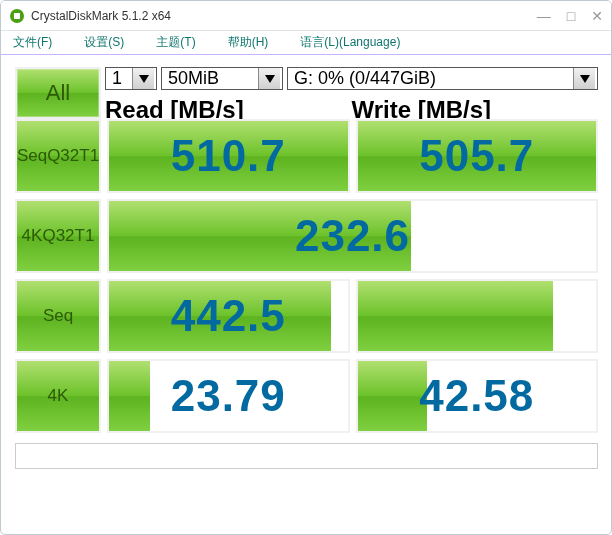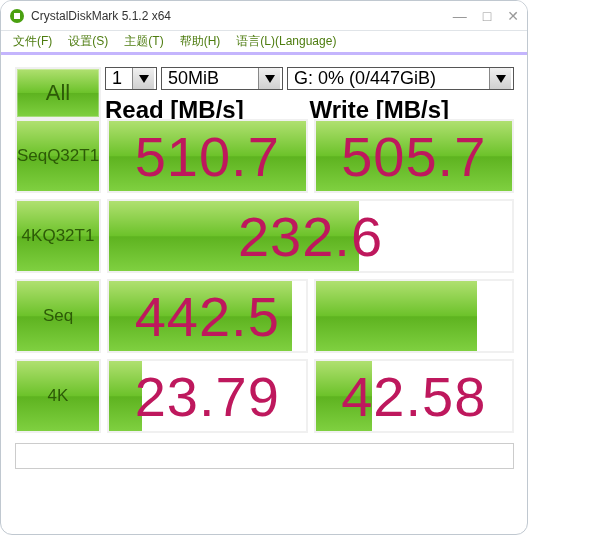--- a/index.html
+++ b/index.html
@@ -1,43 +1,43 @@
 <!DOCTYPE html>
 <html><head>
 <meta charset="utf-8">
 <style>
   * { box-sizing: border-box; margin: 0; padding: 0; }
   body { font-family: "Microsoft YaHei", Arial, sans-serif; background: #fff; }
-  .window { width: 528px; height: 535px; border: 1px solid #c0c8d0; border-radius: 12px; overflow: hidden; display: flex; flex-direction: column; background: #fff; }
+  .window { width: 612px; height: 535px; border: 1px solid #c0c8d0; border-radius: 5px; overflow: hidden; display: flex; flex-direction: column; background: #fff; }
   .titlebar { height: 30px; background: #fff; display: flex; align-items: center; padding: 0 8px; border-bottom: 1px solid #e0e4e8; }
   .titlebar-icon { width: 16px; height: 16px; margin-right: 6px; }
   .titlebar-title { font-size: 12px; color: #333; flex: 1; }
   .titlebar-controls { display: flex; gap: 16px; color: #999; font-size: 14px; }
   .titlebar-controls span { cursor: default; }
-  .menubar { height: 24px; display: flex; align-items: center; padding: 0 6px; font-size: 12px; color: #4d7c0f; border-bottom: 3px solid #c4b5fd; gap: 4px; }
+  .menubar { height: 24px; display: flex; align-items: center; padding: 0 6px; font-size: 12px; color: #0f766e; border-bottom: 1px solid #c4b5fd; gap: 20px; }
   .menubar span { padding: 2px 6px; }
   .content { flex: 1; padding: 12px 13px 14px 14px; display: flex; flex-direction: column; }
   .top-row { display: flex; height: 52px; gap: 4px; }
   .all-btn { width: 86px; height: 52px; background: linear-gradient(to bottom,#b0e070,#6cc22a 50%,#5eb320 51%,#7fd040); border: 2px solid #f0f0f0; box-shadow: inset 0 0 0 1px rgba(255,255,255,0.3); display: flex; align-items: center; justify-content: center; font-size: 22px; color: #2d5b07; font-weight: 400; }
   .selects { flex: 1; display: flex; flex-direction: column; }
   .select-row { display: flex; gap: 4px; height: 28px; }
   .sel { border: 1px solid #555; background: #fff; display: flex; align-items: center; font-size: 18px; padding: 0 2px 0 6px; position: relative; }
   .sel-arrow { width: 22px; height: 100%; border-left: 1px solid #888; display: flex; align-items: center; justify-content: center; background: linear-gradient(to bottom,#f0f0f0,#d0d0d0); margin-left: auto; }
   .sel-arrow::after { content: ""; border-left: 5px solid transparent; border-right: 5px solid transparent; border-top: 8px solid #000; }
   .sel-count { width: 52px; }
   .sel-size { width: 122px; }
   .sel-drive { flex: 1; }
   .headers { display: flex; margin-top: 2px; }
   .hdr { flex: 1; font-size: 24px; font-weight: bold; color: #000; padding: 4px 0 6px 0; }
   .rows { display: flex; flex-direction: column; gap: 6px; }
   .row { display: flex; gap: 6px; height: 74px; }
   .row-btn { width: 86px; background: linear-gradient(to bottom,#b0e070,#6cc22a 50%,#5eb320 51%,#7fd040); border: 2px solid #f0f0f0; display: flex; flex-direction: row; align-items: center; justify-content: center; font-size: 17px; color: #2d5b07; line-height: 1.15; }
   .cell { flex: 1; border: 2px solid #f0f0f0; position: relative; display: flex; align-items: center; justify-content: center; background: #fff; overflow: hidden; }
   .cell-fill { position: absolute; left: 0; top: 0; bottom: 0; background: linear-gradient(to bottom,#b0e070,#6cc22a 50%,#5eb320 51%,#7fd040); }
-  .cell-val { position: relative; font-size: 56px; font-weight: normal; color: #be185d; letter-spacing: 1px; }
+  .cell-val { position: relative; font-size: 44px; font-weight: bold; color: #0369a1; letter-spacing: 1px; }
   .statusbar { height: 26px; border: 1px solid #ccc; margin-top: 10px; background: #fff; }
 </style>
 </head>
 <body>
 
 <div class="window">
   <div class="titlebar">
     <svg class="titlebar-icon" viewBox="0 0 16 16">
         <circle cx="8" cy="8" r="7" fill="#4aa010"></circle>
         <rect x="5" y="5" width="6" height="6" fill="#fff"></rect>

